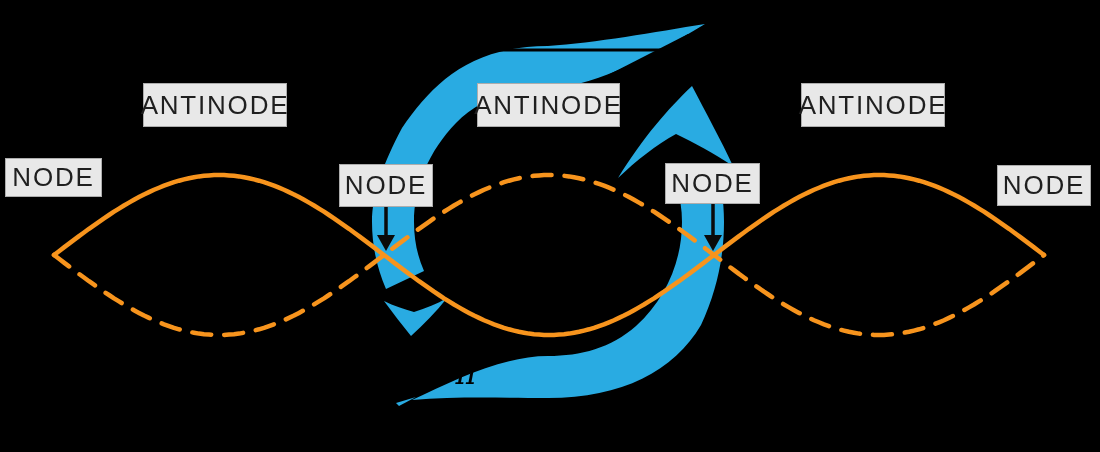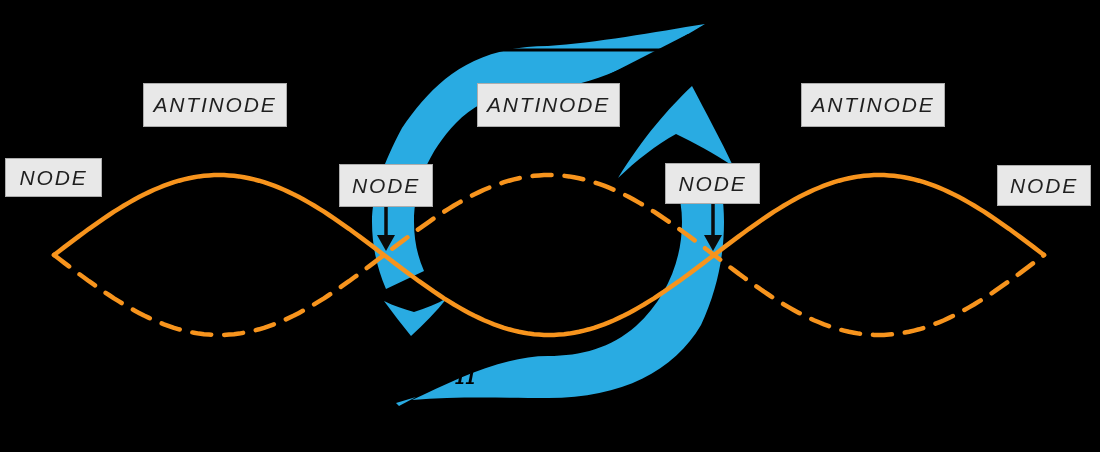--- a/index.html
+++ b/index.html
@@ -10,22 +10,22 @@
   .stage{
     position:relative; width:1100px; height:452px; overflow:hidden;
     background:var(--c-bg);
     font-family:"Liberation Sans", sans-serif;
     padding-left:48px;
   }
   .stage svg{position:absolute; left:0; top:0;}
   .label-box{
     position:absolute; display:flex; align-items:center; justify-content:center;
     background:var(--c-label-bg); border:1px solid var(--c-label-border);
-    color:var(--c-ink); font-size:21px; letter-spacing:1.8px; font-weight:400;
-    box-sizing:border-box; white-space:nowrap;font-style:italic;
+    color:var(--c-ink); font-size:26px; letter-spacing:1.8px; font-weight:400;
+    box-sizing:border-box; white-space:nowrap;
   }
   .b-node-l {left:5px;   top:158px; width:97px;  height:39px;}
   .b-anti-l {left:143px; top:83px;  width:144px; height:44px;}
   .b-node-ml{left:339px; top:164px; width:94px;  height:43px;}
   .b-anti-c {left:477px; top:83px;  width:143px; height:44px;}
   .b-node-mr{left:665px; top:163px; width:95px;  height:41px;}
   .b-anti-r {left:801px; top:83px;  width:144px; height:44px;}
   .b-node-r {left:997px; top:165px; width:94px;  height:41px;}
   .ann-text{font-family:"DejaVu Serif", serif; font-style:italic; fill:var(--c-black);}
 </style>

